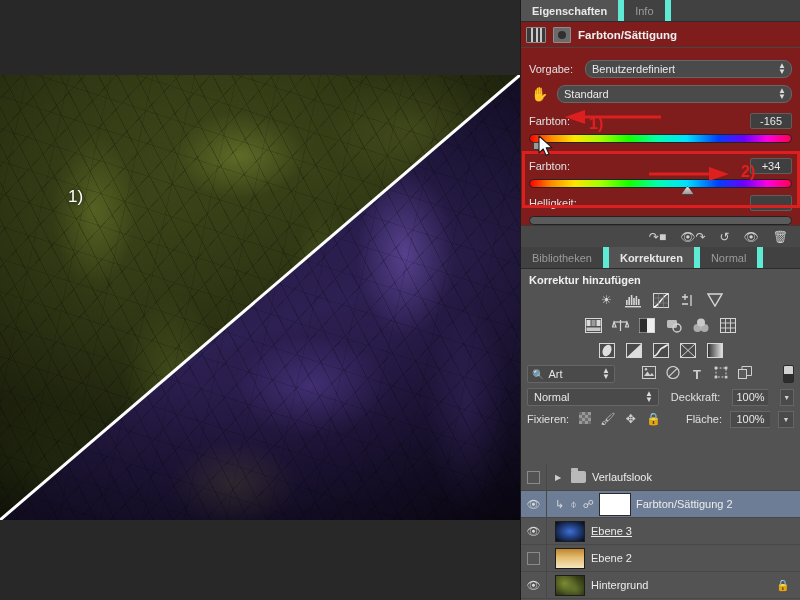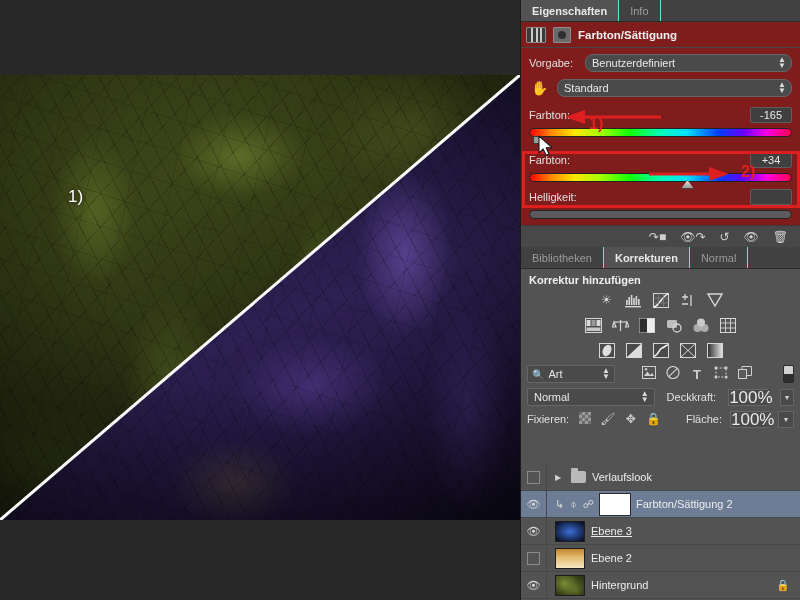--- a/index.html
+++ b/index.html
@@ -80,21 +80,21 @@
   
   .tabstrip {
     display: flex; align-items: stretch; height: 22px;
     background: #414141;
     border-bottom: 1px solid #2c2c2c;
   }
   .tab {
     display: flex; align-items: center; padding: 0 11px;
     font-size: 11px; color: #9b9b9b;
     background: #414141;
-    border-right: 1px solid #5eead4;
+    border-right: 6px solid #5eead4;
     white-space: nowrap;
   }
   .tab.active { background: #535353; color: #e8e8e8; font-weight: bold; }
   .tabstrip .filler { flex: 1; background: #414141; border-bottom: 0; }
 
   
   #props { background: #7f1d1d; height: 225px; position: relative; }
   .prop-head {
     display: flex; align-items: center; gap: 7px;
     height: 26px; padding: 0 0 0 5px;
@@ -207,21 +207,21 @@
   }
   .blend-row { display: flex; align-items: center; height: 22px; padding: 0 6px; gap: 12px; }
   .blend-select {
     width: 148px; height: 18px; background: #4a4a4a; border: 1px solid #666;
     border-radius: 2px; display: flex; align-items: center; padding: 0 6px;
     font-size: 11px; color: #e8e8e8; position: relative;
   }
   .blend-select .spin { position: absolute; right: 5px; font-size: 8px; line-height: 6px; color: #dcdcdc; }
   .opacity-val {
     width: 40px; height: 17px; background: #4a4a4a; border: 1px solid #666;
-    border-right: 0; font-size: 17px; color: #e8e8e8; text-align: center; line-height: 15px;
+    border-right: 0; font-size: 11px; color: #e8e8e8; text-align: center; line-height: 15px;
   }
   .opacity-arrow {
     width: 16px; height: 17px; background: #4a4a4a; border: 1px solid #666;
     color: #d2d2d2; font-size: 7px; text-align: center; line-height: 15px;
   }
   .fix-row { display: flex; align-items: center; height: 22px; padding: 0 6px; gap: 8px; }
   .fix-ico { color: #cfcfcf; font-size: 12px; width: 15px; text-align: center; }
   .checker {
     width: 12px; height: 12px;
     background-image:
@@ -293,21 +293,21 @@
       <div class="filler"></div>
     </div>
 
     <div id="props">
       <div class="prop-head">
         <span class="ico-box"></span>
         <span class="ico-circle"></span>
         <span class="prop-title">Farbton/Sättigung</span>
       </div>
 
-      <div class="row" style="margin-top:3px;">
+      <div class="row" style="margin-top:9px;">
         <span class="lbl" style="width:56px;">Vorgabe:</span>
         <div class="select">
           <span>Benutzerdefiniert</span>
           <span class="spin">▲<br>▼</span>
         </div>
       </div>
 
       <div class="row" style="height:26px;">
         <span class="hand-ico">✋</span>
         <div class="select" style="margin-left:6px;">

